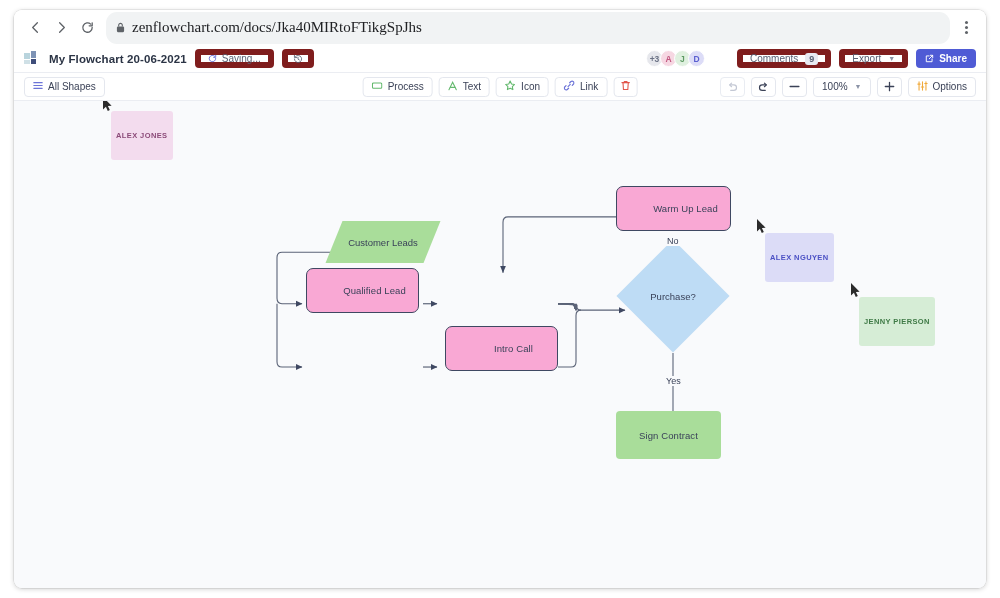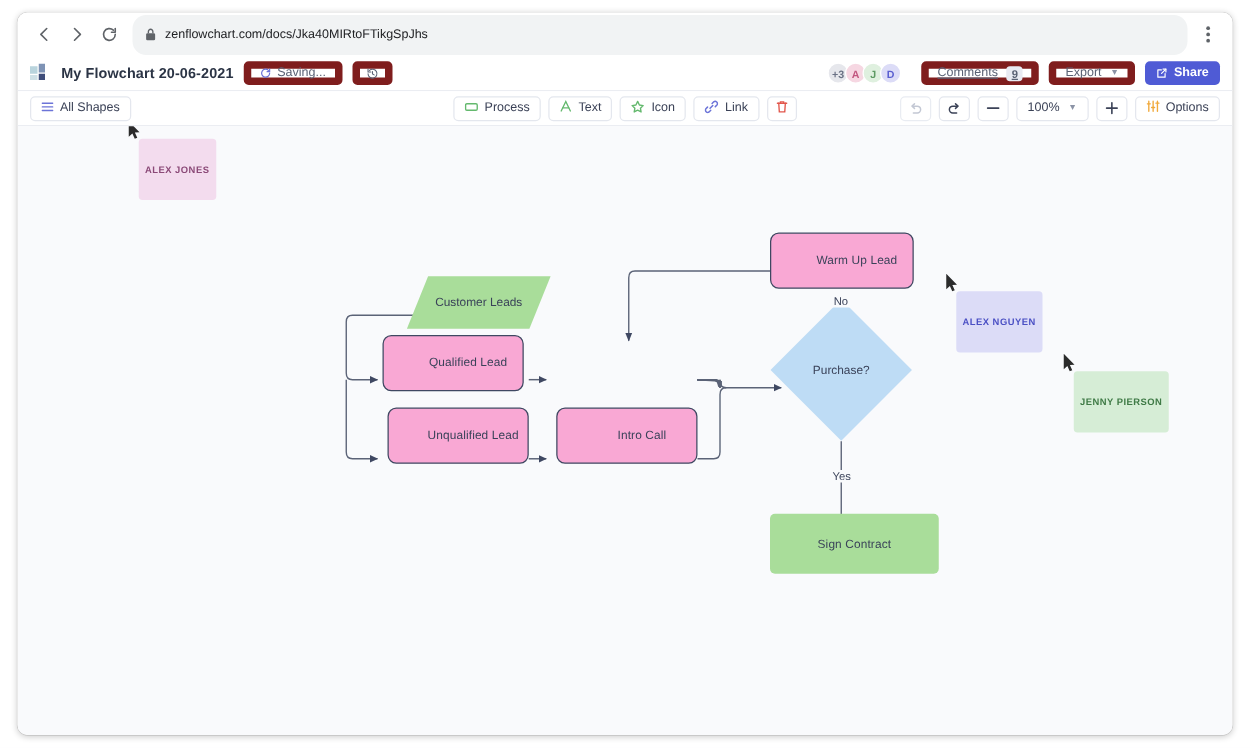--- a/index.html
+++ b/index.html
@@ -54,21 +54,21 @@
     display: flex; align-items: center; gap: 0px;
     padding: 0 8px; flex: 0 0 auto;
   }
   .navbtn {
     width: 26px; height: 26px; display: flex; align-items: center; justify-content: center;
     color: #5f6368;
   }
   .omnibox {
     flex: 1; height: 22px; background: #f1f3f4; border-radius: 11px;
     display: flex; align-items: center; padding: 16px 10px; margin-left: 6px; margin-right: 4px;
-    font-size: 10px; color: #202124;
+    font-size: 15px; color: #202124; font-family: Liberation Serif, serif;
   }
   .lock { margin-right: 7px; display: flex; align-items: center; }
   .menu-dots {
     width: 24px; height: 26px; display: flex; flex-direction: column;
     align-items: center; justify-content: center; gap: 2px;
   }
   .menu-dots i { width: 3px; height: 3px; border-radius: 50%; background: #5f6368; display: block; }
 
   
   .app-header {
@@ -226,21 +226,21 @@
 
     <span class="spacer"></span>
 
     <div class="avatars">
       <span class="av" style="background:#e6e7ec;color:#6b7285;">+3</span>
       <span class="av" style="background:#f6d7e2;color:#c2567f;">A</span>
       <span class="av" style="background:#dff0df;color:#5d9a63;">J</span>
       <span class="av" style="background:#dcdcf7;color:#5a5fd0;">D</span>
     </div>
 
-    <span class="pill" style="margin-left:8px;text-decoration:underline;">
+    <span class="pill" style="margin-left:24px;">
       <span>Comments</span>
       <span class="badge-count">9</span>
     </span>
 
     <span class="pill">
       <span>Export</span>
       <span class="caret">▼</span>
     </span>
 
     <span class="btn-share">
@@ -387,33 +387,32 @@
       </g>
     </svg>
 
     <div class="para" style="left:320px;top:120px;width:98px;height:42px;">
       <div class="shape"></div>
       <div class="lbl">Customer Leads</div>
     </div>
 
     <div class="node rect" style="left:292px;top:167px;width:113px;height:45px;">Qualified Lead</div>
 
-    <div class="node rect" style="left:296px;top:225px;width:113px;height:45px;">Unqualified Lead</div>
 
 
     <div class="node rect" style="left:431px;top:225px;width:113px;height:45px;">Intro Call</div>
 
     <div class="node rect" style="left:602px;top:85px;width:115px;height:45px;">Warm Up Lead</div>
 
     <div class="diamond" style="left:619px;top:155px;width:80px;height:80px;">
       <div class="shape"></div>
       <div class="lbl">Purchase?</div>
     </div>
 
-    <div class="node green-rect" style="left:602px;top:310px;width:135px;height:48px;">Sign Contract</div>
+    <div class="node green-rect" style="left:602px;top:310px;width:105px;height:48px;">Sign Contract</div>
 
     <div class="edge-label" style="left:650px;top:135px;">No</div>
     <div class="edge-label" style="left:649px;top:275px;">Yes</div>
 
     <div class="cursor" style="left:88px;top:-4px;">
       <svg width="11" height="15" viewBox="0 0 11 15">
           <path d="M1,0 L1,12.4 L3.9,9.8 L5.8,14 L7.8,13.1 L5.9,9 L9.6,8.8 z" fill="#2b2b2b"></path>
         </svg>
     </div>
     <div class="cursor-name" style="left:97px;top:10px;background:#f3dcee;color:#8b4a78;">ALEX JONES</div>

